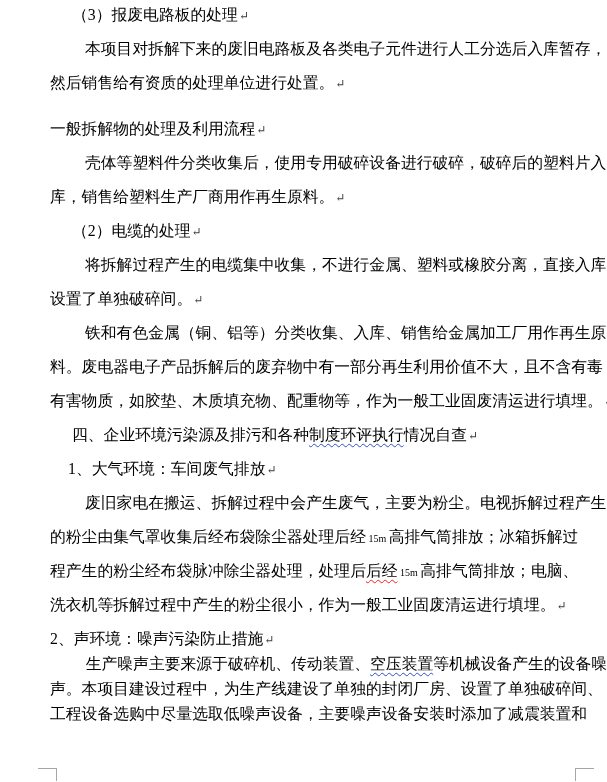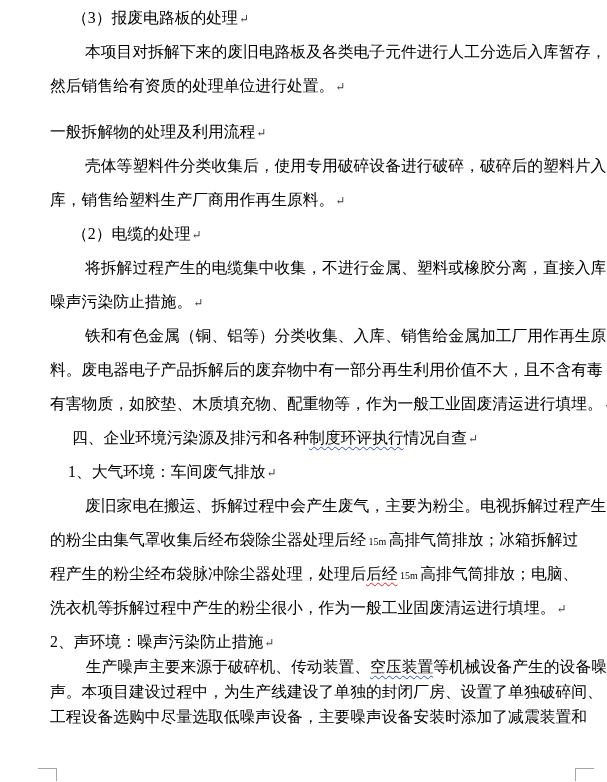--- a/index.html
+++ b/index.html
@@ -7,21 +7,21 @@
     width:607px; height:782px; overflow:hidden;
     background:#ffffff; color:#000000;
     font-family:"Liberation Serif","DejaVu Serif",serif;
     position:relative;
   }
   #doc-page {
     position:absolute; left:0; top:0; width:607px; height:782px;
     padding:6px 0 0 50px; box-sizing:border-box;
   }
   .line {
-    white-space:nowrap; height:34px; line-height:23px;
+    white-space:nowrap; height:34px; line-height:18px;
     font-size:15.8px; letter-spacing:0px;
   }
   .line.tight { height:25px; }
   .line.bold { font-weight:400; }
   .seg { text-decoration:none; }
   .wavy-blue {
     text-decoration-line:underline; text-decoration-style:wavy;
     text-decoration-color:#2f4ecc; text-decoration-thickness:1px;
     text-underline-offset:3px;
   }
@@ -42,21 +42,21 @@
 <div id="doc-page">
   <div id="lines-container">
       <div class="line" style="padding-left: 22px;"><span class="seg">（3）报废电路板的处理</span><span class="pilcrow">↵</span></div>
       <div class="line" style="padding-left: 35px;"><span class="seg">本项目对拆解下来的废旧电路板及各类电子元件进行人工分选后入库暂存，</span></div>
       <div class="line" style="padding-left: 0px;"><span class="seg">然后销售给有资质的处理单位进行处置。</span><span class="pilcrow">↵</span></div>
       <div class="line" style="padding-left: 0px; margin-top: 12px;"><span class="seg">一般拆解物的处理及利用流程</span><span class="pilcrow">↵</span></div>
       <div class="line" style="padding-left: 35px;"><span class="seg">壳体等塑料件分类收集后，使用专用破碎设备进行破碎，破碎后的塑料片入</span></div>
       <div class="line" style="padding-left: 0px;"><span class="seg">库，销售给塑料生产厂商用作再生原料。</span><span class="pilcrow">↵</span></div>
       <div class="line" style="padding-left: 22px;"><span class="seg">（2）电缆的处理</span><span class="pilcrow">↵</span></div>
       <div class="line" style="padding-left: 35px;"><span class="seg">将拆解过程产生的电缆集中收集，不进行金属、塑料或橡胶分离，直接入库，</span></div>
-      <div class="line" style="padding-left: 0px;"><span class="seg">噪声污染防止措施。</span><span class="pilcrow">↵</span></div>
+      <div class="line" style="padding-left: 0px;"><span class="seg">设置了单独破碎间。</span><span class="pilcrow">↵</span></div>
       <div class="line" style="padding-left: 35px;"><span class="seg">铁和有色金属（铜、铝等）分类收集、入库、销售给金属加工厂用作再生原</span></div>
       <div class="line" style="padding-left: 0px;"><span class="seg">料。废电器电子产品拆解后的废弃物中有一部分再生利用价值不大，且不含有毒</span></div>
       <div class="line" style="padding-left: 0px;"><span class="seg">有害物质，如胶垫、木质填充物、配重物等，作为一般工业固废清运进行填埋。</span><span class="pilcrow">↵</span></div>
       <div class="line bold" style="padding-left: 22px;"><span class="seg">四、企业环境污染源及排污和各种</span><span class="seg wavy-blue">制度环评执行</span><span class="seg">情况自查</span><span class="pilcrow">↵</span></div>
       <div class="line" style="padding-left: 18px;"><span class="seg">1、大气环境：车间废气排放</span><span class="pilcrow">↵</span></div>
       <div class="line" style="padding-left: 35px;"><span class="seg">废旧家电在搬运、拆解过程中会产生废气，主要为粉尘。电视拆解过程产生</span></div>
       <div class="line" style="padding-left: 0px;"><span class="seg">的粉尘由集气罩收集后经布袋除尘器处理后经</span><span class="seg latin"> 15m </span><span class="seg">高排气筒排放；冰箱拆解过</span></div>
       <div class="line" style="padding-left: 0px;"><span class="seg">程产生的粉尘经布袋脉冲除尘器处理，处理后</span><span class="seg wavy-red">后经</span><span class="seg latin"> 15m </span><span class="seg">高排气筒排放；电脑、</span></div>
       <div class="line" style="padding-left: 0px;"><span class="seg">洗衣机等拆解过程中产生的粉尘很小，作为一般工业固废清运进行填埋。</span><span class="pilcrow">↵</span></div>
       <div class="line tight" style="padding-left: 0px;"><span class="seg">2、声环境：噪声污染防止措施</span><span class="pilcrow">↵</span></div>

